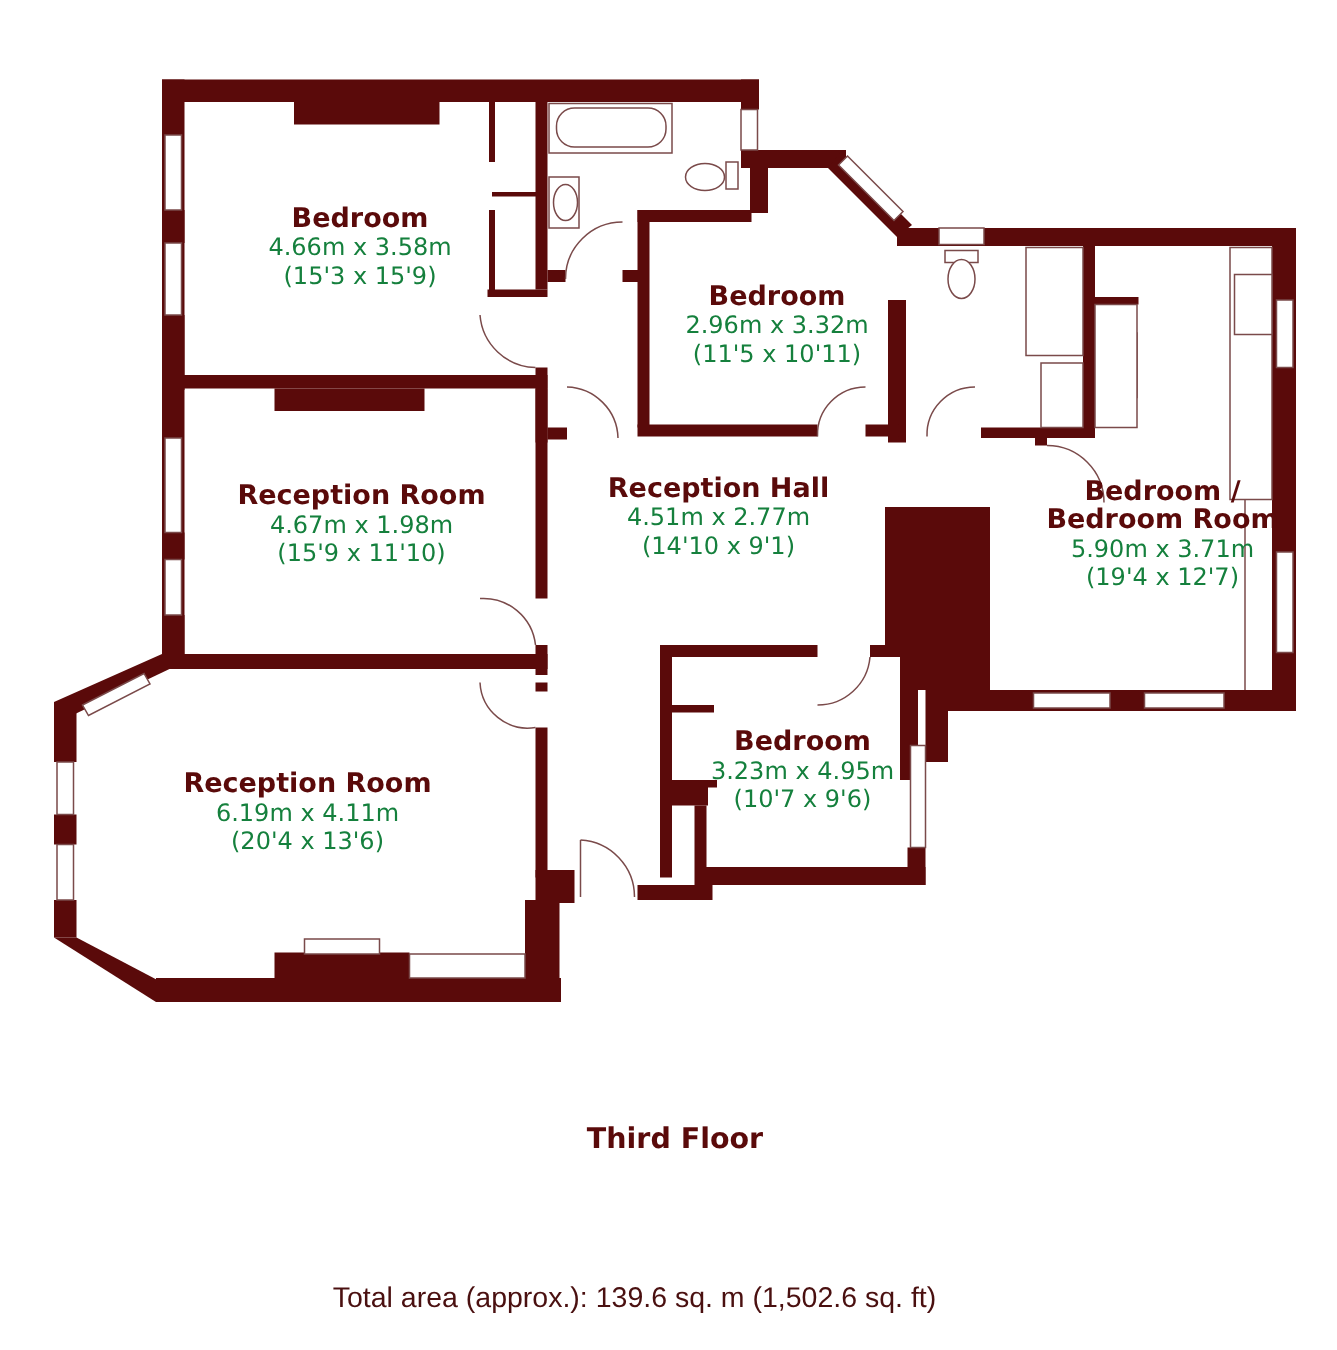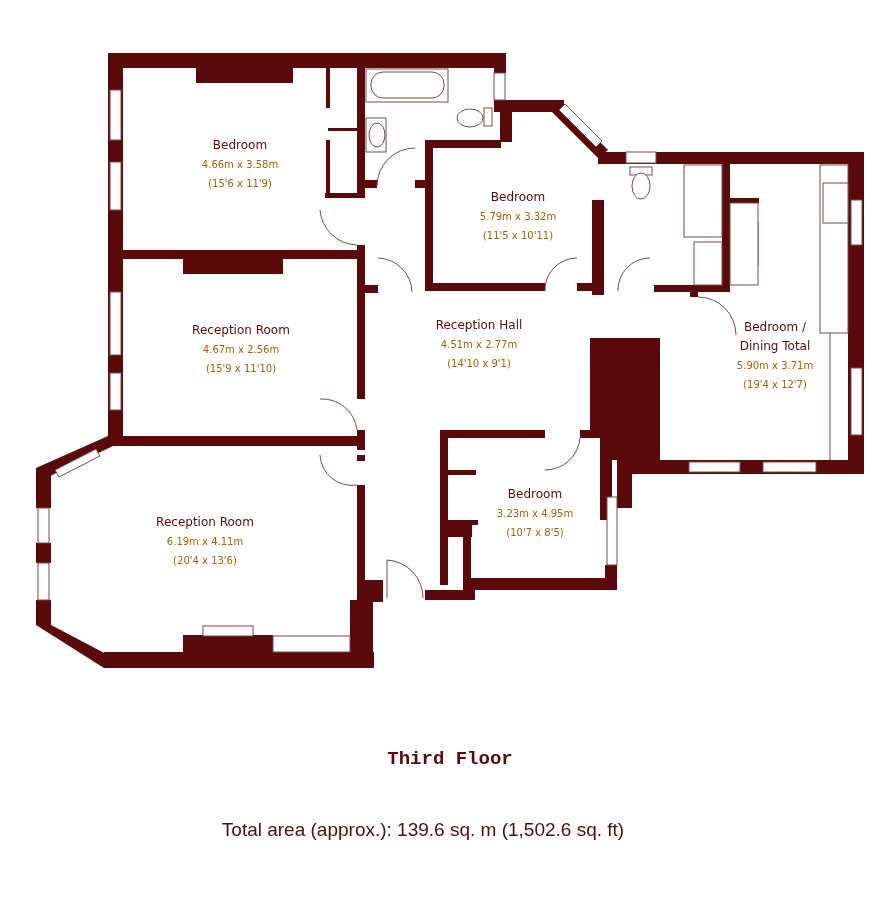--- a/index.html
+++ b/index.html
@@ -3,24 +3,24 @@
 <meta charset="utf-8">
 <style>
   html, body { margin:0; padding:0; background:#ffffff; }
   body { width:891px; height:900px; position:relative; overflow:hidden; font-family:"DejaVu Sans", sans-serif; }
   #plan { position:absolute; left:0; top:0; width:891px; height:900px; }
   .wall { fill:#5a0a0a; }
   .thin { fill:none; stroke:#7a4a4a; stroke-width:1; }
   .win { fill:#ffffff; stroke:#7a4a4a; stroke-width:1; }
   .fix { fill:#ffffff; stroke:#7a4a4a; stroke-width:1; }
   .room-label { position:absolute; text-align:center; color:#5a0a0a; transform:translateX(-50%); white-space:nowrap; line-height:19px; }
-  .room-name { font-weight:normal; font-size:12px; display:block; }
-  .room-dim { font-size:10px; display:block; color:#a16207; }
-  #floor-title { position:absolute; left:450px; top:748px; transform:translateX(-50%); font-weight:bold; font-size:19px; color:#5a0a0a; white-space:nowrap;font-family:Liberation Mono, monospace; }
-  #total-area { position:absolute; left:423px; top:819px; transform:translateX(-50%); font-family:"Liberation Sans", sans-serif; font-size:19px; color:#4a1010; white-space:nowrap; }
+  .room-name { font-weight:bold; font-size:18px; display:block; }
+  .room-dim { font-size:16px; display:block; color:#15803d; }
+  #floor-title { position:absolute; left:450px; top:748px; transform:translateX(-50%); font-weight:bold; font-size:19px; color:#5a0a0a; white-space:nowrap; }
+  #total-area { position:absolute; left:423px; top:855px; transform:translateX(-50%); font-family:"Liberation Sans", sans-serif; font-size:19px; color:#4a1010; white-space:nowrap; }
 </style>
 </head>
 <body>
 
 <svg id="plan" viewBox="0 0 891 900" xmlns="http://www.w3.org/2000/svg">
 
   <g>
 
     <rect class="wall" x="108" y="53" width="398" height="15"></rect>
 
@@ -169,54 +169,54 @@
     <path class="thin" d="M320 455 A32 32 0 0 0 357 485"></path>
     <path class="thin" d="M545 470 A35 35 0 0 0 580 438"></path>
     <path class="thin" d="M387 560 A38 38 0 0 1 423 598"></path>
     <line class="thin" x1="387" y1="560" x2="387" y2="598"></line>
   </g>
 </svg>
 
 <div class="room-label" style="left:240px; top:136px;">
   <span class="room-name">Bedroom</span>
   <span class="room-dim">4.66m x 3.58m</span>
-  <span class="room-dim">(15'6 x 11'9)</span>
+  <span class="room-dim">(15'3 x 15'9)</span>
 </div>
 
 <div class="room-label" style="left:518px; top:188px;">
   <span class="room-name">Bedroom</span>
-  <span class="room-dim">5.79m x 3.32m</span>
+  <span class="room-dim">2.96m x 3.32m</span>
   <span class="room-dim">(11'5 x 10'11)</span>
 </div>
 
 <div class="room-label" style="left:241px; top:321px;">
   <span class="room-name">Reception Room</span>
-  <span class="room-dim">4.67m x 2.56m</span>
+  <span class="room-dim">4.67m x 1.98m</span>
   <span class="room-dim">(15'9 x 11'10)</span>
 </div>
 
 <div class="room-label" style="left:479px; top:316px;">
   <span class="room-name">Reception Hall</span>
   <span class="room-dim">4.51m x 2.77m</span>
   <span class="room-dim">(14'10 x 9'1)</span>
 </div>
 
 <div class="room-label" style="left:775px; top:318px;">
   <span class="room-name">Bedroom /</span>
-  <span class="room-name">Dining Total</span>
+  <span class="room-name">Bedroom Room</span>
   <span class="room-dim">5.90m x 3.71m</span>
   <span class="room-dim">(19'4 x 12'7)</span>
 </div>
 
 <div class="room-label" style="left:205px; top:513px;">
   <span class="room-name">Reception Room</span>
   <span class="room-dim">6.19m x 4.11m</span>
   <span class="room-dim">(20'4 x 13'6)</span>
 </div>
 
 <div class="room-label" style="left:535px; top:485px;">
   <span class="room-name">Bedroom</span>
   <span class="room-dim">3.23m x 4.95m</span>
-  <span class="room-dim">(10'7 x 8'5)</span>
+  <span class="room-dim">(10'7 x 9'6)</span>
 </div>
 
 <div id="floor-title">Third Floor</div>
 <div id="total-area">Total area (approx.): 139.6 sq. m (1,502.6 sq. ft)</div>
 
 </body></html>

